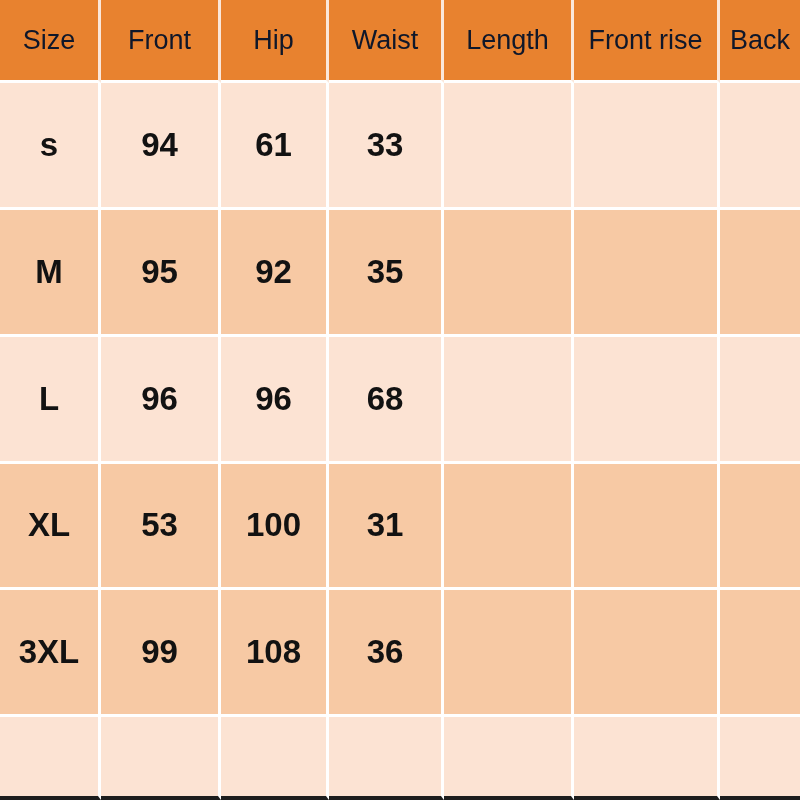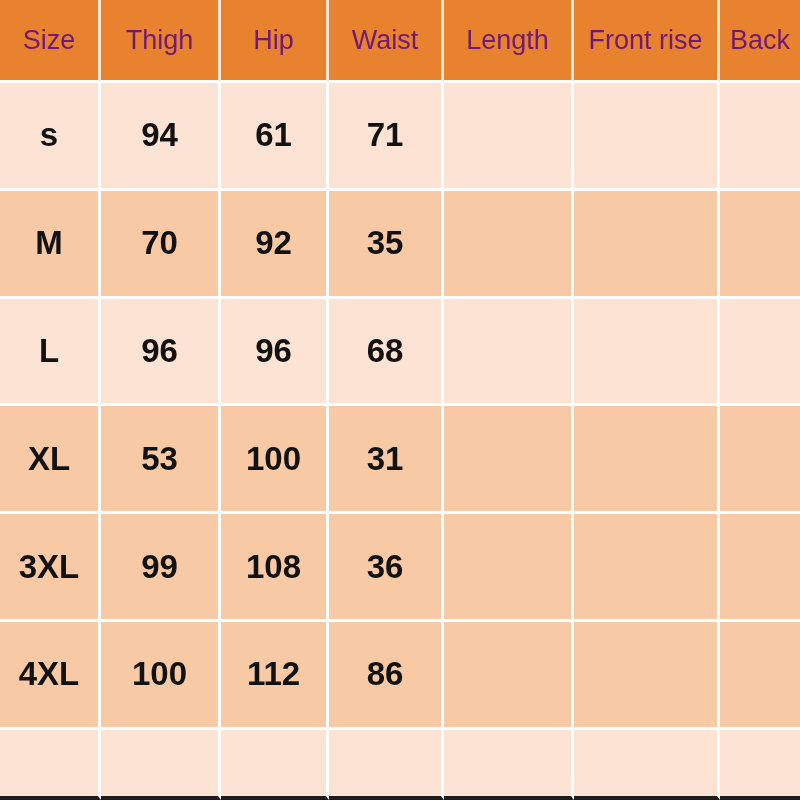--- a/index.html
+++ b/index.html
@@ -30,21 +30,21 @@
   col.c-waist      { width: 115px; }
   col.c-thigh      { width: 130px; }
   col.c-frontrise  { width: 146px; }
   col.c-backrise   { width: 80px;  }
 
   
   thead tr { height: 83px; }
 
   th {
     background: #e8822f;
-    color: #701a75;
+    color: #0f172a;
     font-weight: 400;
     font-size: 27px;
     text-align: center;
     vertical-align: middle;
     border-right: 3px solid #fbe7da;
     border-bottom: 3px solid #ffffff;
     white-space: nowrap;
     overflow: hidden;
     padding: 0 6px;
   }
@@ -86,42 +86,42 @@
     <col class="c-hip">
     <col class="c-waist">
     <col class="c-thigh">
     <col class="c-frontrise">
     <col class="c-backrise">
   </colgroup>
 
   <thead>
     <tr>
       <th>Size</th>
-      <th>Thigh</th>
+      <th>Front</th>
       <th>Hip</th>
       <th>Waist</th>
       <th>Length</th>
       <th>Front rise</th>
       <th>Back</th>
     </tr>
   </thead>
 
   <tbody id="size-chart-body">
       <tr class="row-light">
         <td>s</td>
         <td>94</td>
         <td>61</td>
-        <td>71</td>
+        <td>33</td>
         <td class="empty-cell"></td>
         <td class="empty-cell"></td>
         <td class="empty-cell"></td>
       </tr>
       <tr class="row-dark">
         <td>M</td>
-        <td>70</td>
+        <td>95</td>
         <td>92</td>
         <td>35</td>
         <td class="empty-cell"></td>
         <td class="empty-cell"></td>
         <td class="empty-cell"></td>
       </tr>
       <tr class="row-light">
         <td>L</td>
         <td>96</td>
         <td>96</td>
@@ -141,29 +141,20 @@
       </tr>
       <tr class="row-dark">
         <td>3XL</td>
         <td>99</td>
         <td>108</td>
         <td>36</td>
         <td class="empty-cell"></td>
         <td class="empty-cell"></td>
         <td class="empty-cell"></td>
       </tr>
-      <tr class="row-dark">
-        <td>4XL</td>
-        <td>100</td>
-        <td>112</td>
-        <td>86</td>
-        <td class="empty-cell"></td>
-        <td class="empty-cell"></td>
-        <td class="empty-cell"></td>
-      </tr>
       <tr class="row-light partial-row">
         <td class="empty-cell"></td>
         <td class="empty-cell"></td>
         <td class="empty-cell"></td>
         <td class="empty-cell"></td>
         <td class="empty-cell"></td>
         <td class="empty-cell"></td>
         <td class="empty-cell"></td>
       </tr>
     </tbody>

